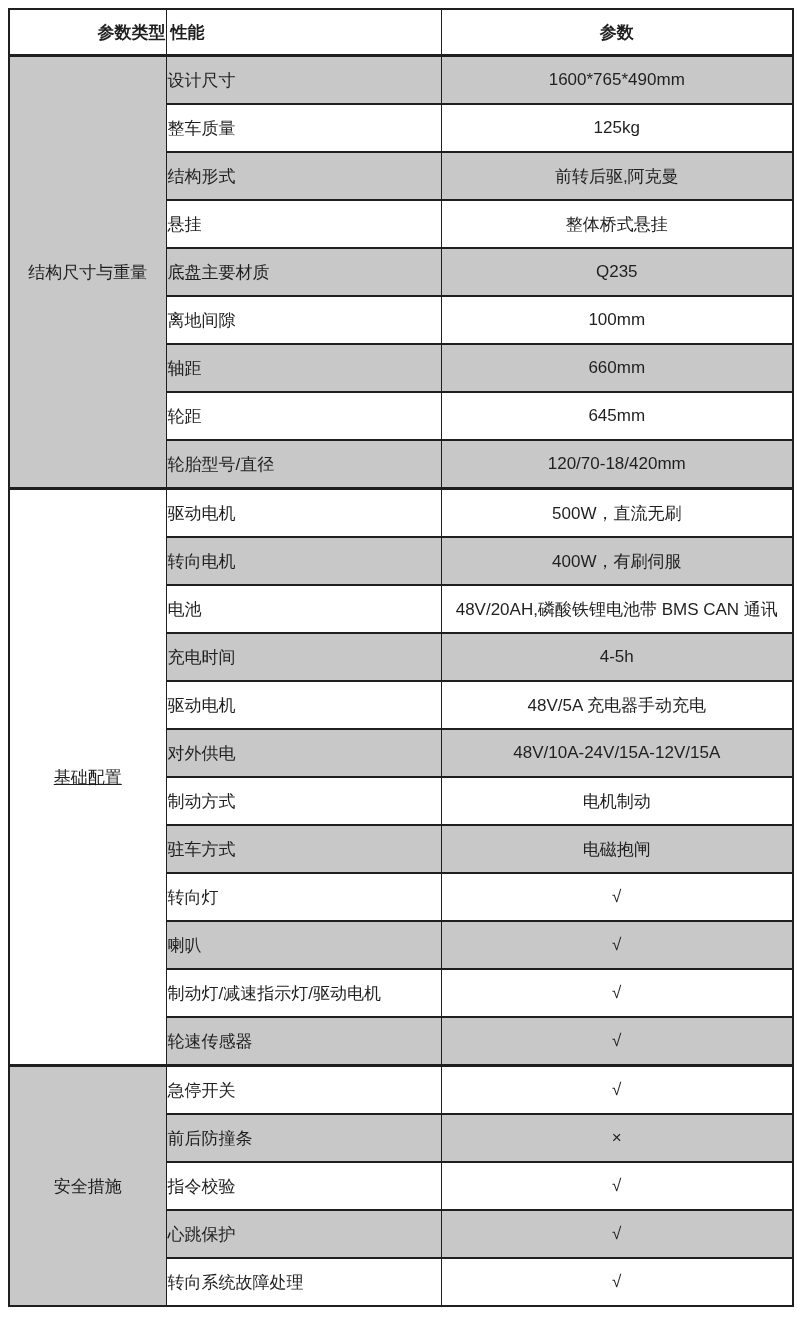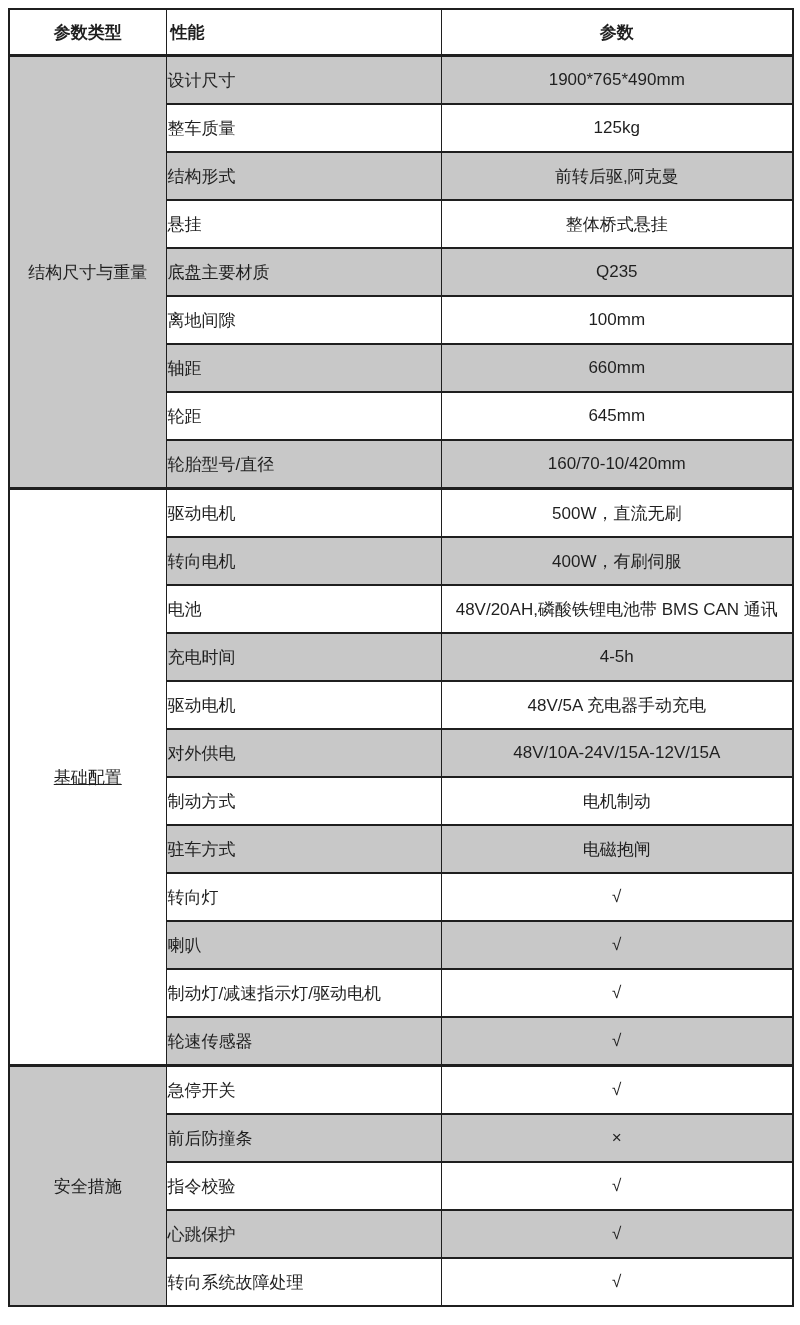--- a/index.html
+++ b/index.html
@@ -43,21 +43,21 @@
     overflow: hidden;
     white-space: nowrap;
   }
   thead th {
     background: #ffffff;
     font-weight: bold;
     border-top-width: 2px;
     border-bottom-width: 3px;
     height: 44px;
   }
-  th.h-cat   { text-align: center; margin-top: 36px; }
+  th.h-cat   { text-align: right; margin-top: 36px; }
   th.h-perf  { text-align: left; padding-left: 4px; }
   th.h-param { text-align: center; }
   td.cat-cell {
     text-align: center;
     font-size: 17px;
   }
   td.feature-cell {
     text-align: left;
     padding-left: 1px;
   }
@@ -86,21 +86,21 @@
       <tr>
         <th class="h-cat">参数类型</th>
         <th class="h-perf">性能</th>
         <th class="h-param">参数</th>
       </tr>
     </thead>
     <tbody>
         <tr class="row-gray group-start">
           <td rowspan="9" class="cat-cell cat-gray">结构尺寸与重量</td>
           <td class="feature-cell">设计尺寸</td>
-          <td class="value-cell">1900*765*490mm</td>
+          <td class="value-cell">1600*765*490mm</td>
         </tr>
         <tr class="row-white">
           <td class="feature-cell">整车质量</td>
           <td class="value-cell">125kg</td>
         </tr>
         <tr class="row-gray">
           <td class="feature-cell">结构形式</td>
           <td class="value-cell">前转后驱,阿克曼</td>
         </tr>
         <tr class="row-white">
@@ -118,21 +118,21 @@
         <tr class="row-gray">
           <td class="feature-cell">轴距</td>
           <td class="value-cell">660mm</td>
         </tr>
         <tr class="row-white">
           <td class="feature-cell">轮距</td>
           <td class="value-cell">645mm</td>
         </tr>
         <tr class="row-gray">
           <td class="feature-cell">轮胎型号/直径</td>
-          <td class="value-cell">160/70-10/420mm</td>
+          <td class="value-cell">120/70-18/420mm</td>
         </tr>
         <tr class="row-white group-start">
           <td rowspan="12" class="cat-cell cat-white">基础配置</td>
           <td class="feature-cell">驱动电机</td>
           <td class="value-cell">500W，直流无刷</td>
         </tr>
         <tr class="row-gray">
           <td class="feature-cell">转向电机</td>
           <td class="value-cell">400W，有刷伺服</td>
         </tr>

